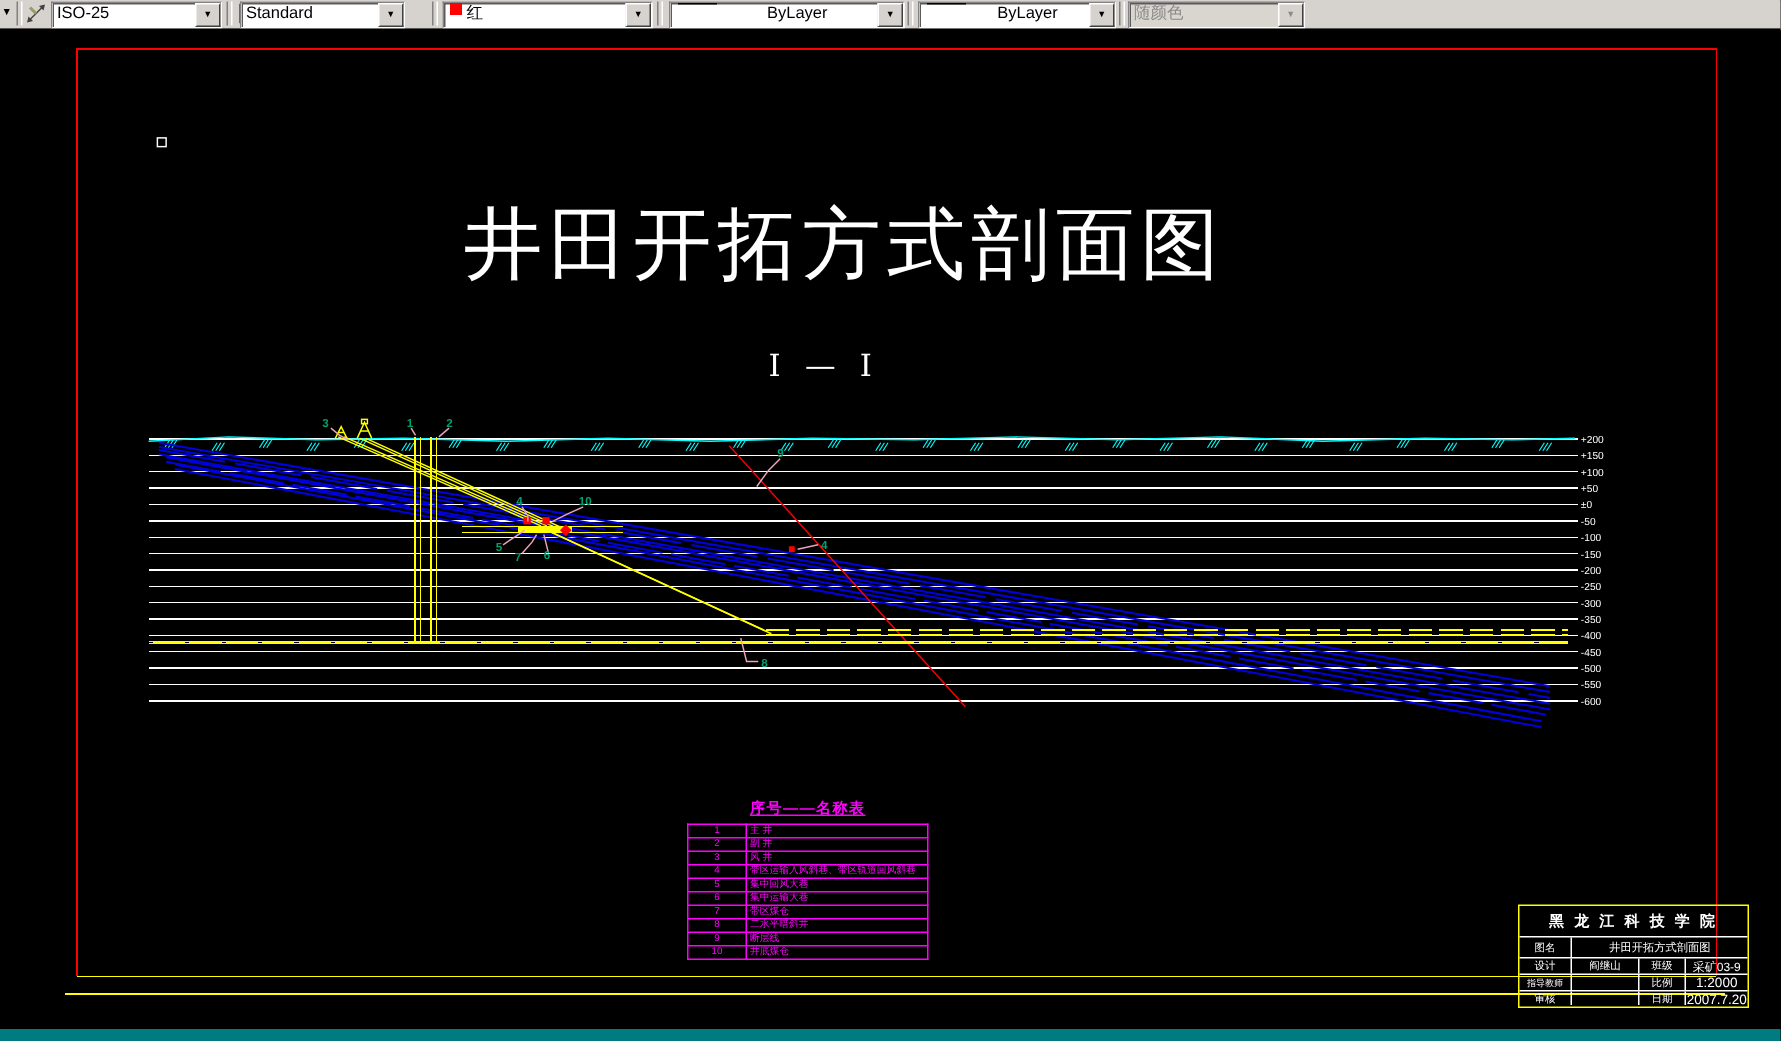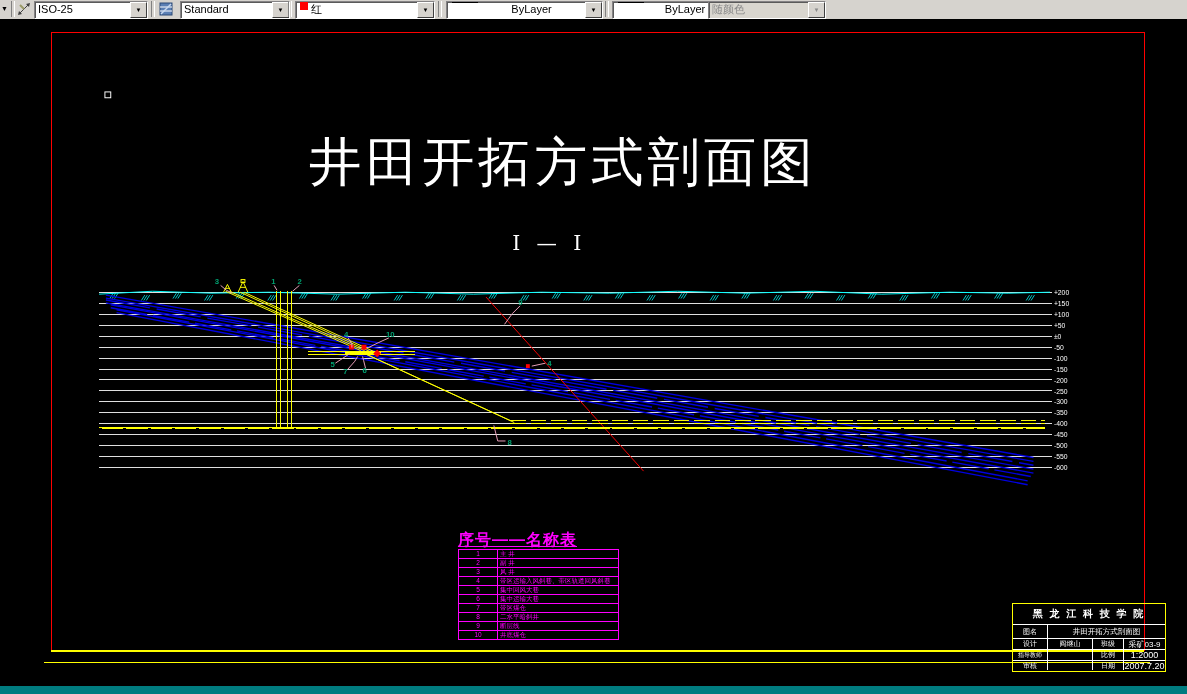--- a/index.html
+++ b/index.html
@@ -32,21 +32,21 @@
 
   
   .canvas{position:absolute;top:19px;left:0;width:1187px;height:520px;background:#000;}
   svg text{font-family:"Liberation Sans",sans-serif;}
   .big-title{font-family:"DejaVu Serif","Liberation Serif",serif;}
   .elev-label{font-size:7px;fill:#fff;}
   .callout{font-size:8px;fill:#00a070;font-weight:bold;}
 
   
   .legend{position:absolute;left:458px;top:512px;width:161px;color:#ff00ff;}
-  .legend-title{font-size:16px;text-align:left;letter-spacing:1px;
+  .legend-title{font-size:10px;text-align:center;letter-spacing:1px;
                 text-decoration:underline;height:18px;line-height:18px;font-weight:bold;}
   .legend table{border-collapse:collapse;width:100%;table-layout:fixed;}
   .legend td{border:1px solid #ff00ff;font-size:6.5px;height:8px;
              padding:0 2px;line-height:8px;white-space:nowrap;overflow:hidden;}
   .legend td.num{width:34px;text-align:center;}
 
   
   .tblock{position:absolute;left:1012px;top:584px;width:152px;height:67px;
           border:1px solid #ffff00;color:#fff;font-size:7px;}
   .tb-row{display:flex;border-bottom:1px solid #fff;align-items:stretch;}
@@ -81,21 +81,21 @@
 
   <div class="tb-sep" style="left:151px"></div>
   <div class="tb-iconbtn" style="left:157px">
     <svg width="14" height="14">
       <rect x="1" y="1" width="12" height="12" fill="#5b7fb4" stroke="#2d4b77"></rect>
       <line x1="1" y1="5" x2="13" y2="5" stroke="#fff" stroke-width="1"></line>
       <line x1="1" y1="9" x2="13" y2="9" stroke="#fff" stroke-width="1"></line>
       <line x1="2" y1="12" x2="12" y2="2" stroke="#c8d8ee" stroke-width="1.5"></line>
     </svg>
   </div>
-  <div class="combo" style="left:180px;width:108px">
+  <div class="combo" style="left:160px;width:108px">
     <span class="ctext">Standard</span>
     <span class="cbtn">▼</span>
   </div>
 
   <div class="tb-sep" style="left:288px"></div>
   <div class="combo" style="left:295px;width:138px">
     <span class="swatch" style="background:#ff0000"></span>
     <span class="ctext">红</span>
     <span class="cbtn">▼</span>
   </div>
@@ -108,21 +108,21 @@
   </div>
 
   <div class="tb-sep" style="left:605px"></div>
   <div class="combo" style="left:612px;width:130px">
     <span class="lineglyph"></span>
     <span class="ctext" style="text-align:center">ByLayer</span>
     <span class="cbtn">▼</span>
   </div>
 
   <div class="tb-sep" style="left:746px"></div>
-  <div class="combo disabled" style="left:708px;width:116px">
+  <div class="combo disabled" style="left:752px;width:116px">
     <span class="ctext">随颜色</span>
     <span class="cbtn">▼</span>
   </div>
 </div>
 
 <div class="canvas">
 <svg width="1187" height="667" viewBox="0 19 1187 686">
 
   <g shape-rendering="crispEdges">
     <polyline points="36,669 36,33 1160,33 1160,669" fill="none" stroke="#ff0000" stroke-width="1.2"></polyline>

